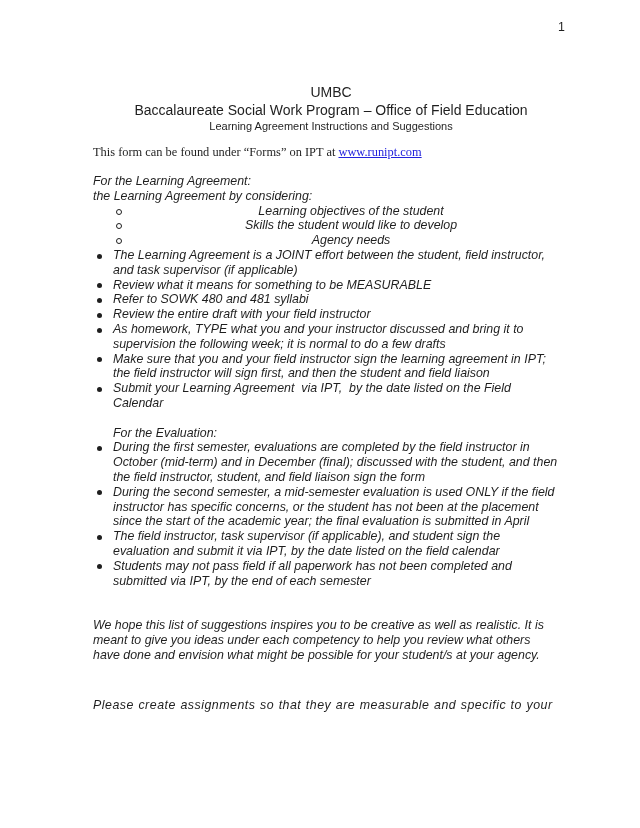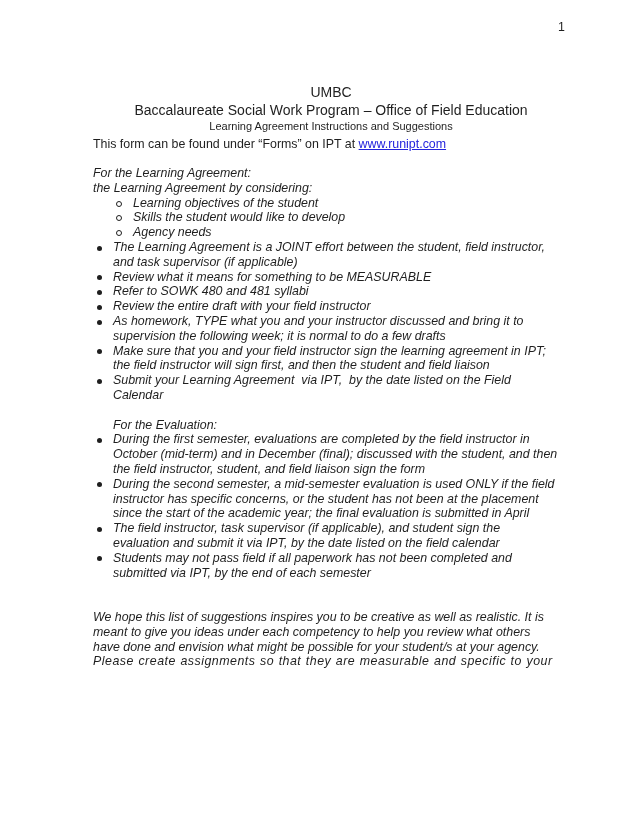--- a/index.html
+++ b/index.html
@@ -40,24 +40,25 @@
     font-size: 14px;
     line-height: 18px;
     white-space: pre-wrap;
   }
   .t3 {
     font-size: 11px;
     line-height: 15.5px;
     white-space: pre-wrap;
   }
   .intro {
-    margin-top: 2px;
+    margin-top: 10px;
     font-size: 12.4px;
     line-height: 14.8px;
     white-space: pre-wrap;
+    font-family: Liberation Serif, serif;
   }
   .doclink {
     text-decoration: underline;
     cursor: pointer;
   }
   .blocks {
     margin-top: 14.8px;
     font-size: 12.4px;
     font-style: italic;
   }
@@ -70,37 +71,38 @@
   .block-bullet { padding-left: 20px; }
   .block-bullet > .marker {
     position: absolute;
     left: 4px;
     top: 5.5px;
     width: 5px;
     height: 5px;
     border-radius: 50%;
     background: #1f1f1f;
   }
-  .block-circle { padding-left: 40px; }
+  .block-circle { padding-left: 40px; text-align: center; }
   .block-circle > .marker {
     position: absolute;
     left: 23px;
     top: 5px;
     width: 6px;
     height: 6px;
     border: 1px solid #1f1f1f;
     border-radius: 50%;
     box-sizing: border-box;
     background: transparent;
   }
   .block-indent { padding-left: 20px; }
   .block-gap { height: 14.8px; }
   .block-para-spaced .line {
     letter-spacing: 0.5px;
     word-spacing: 0.6px;
+    margin-top: 36px;
   }
 </style>
 </head>
 <body style="color: rgb(31, 31, 31);">
 
 <div class="page" style="background: rgb(255, 255, 255);">
   <div class="content">
     <div class="pagenum">1</div>
 
     <div class="titles">

